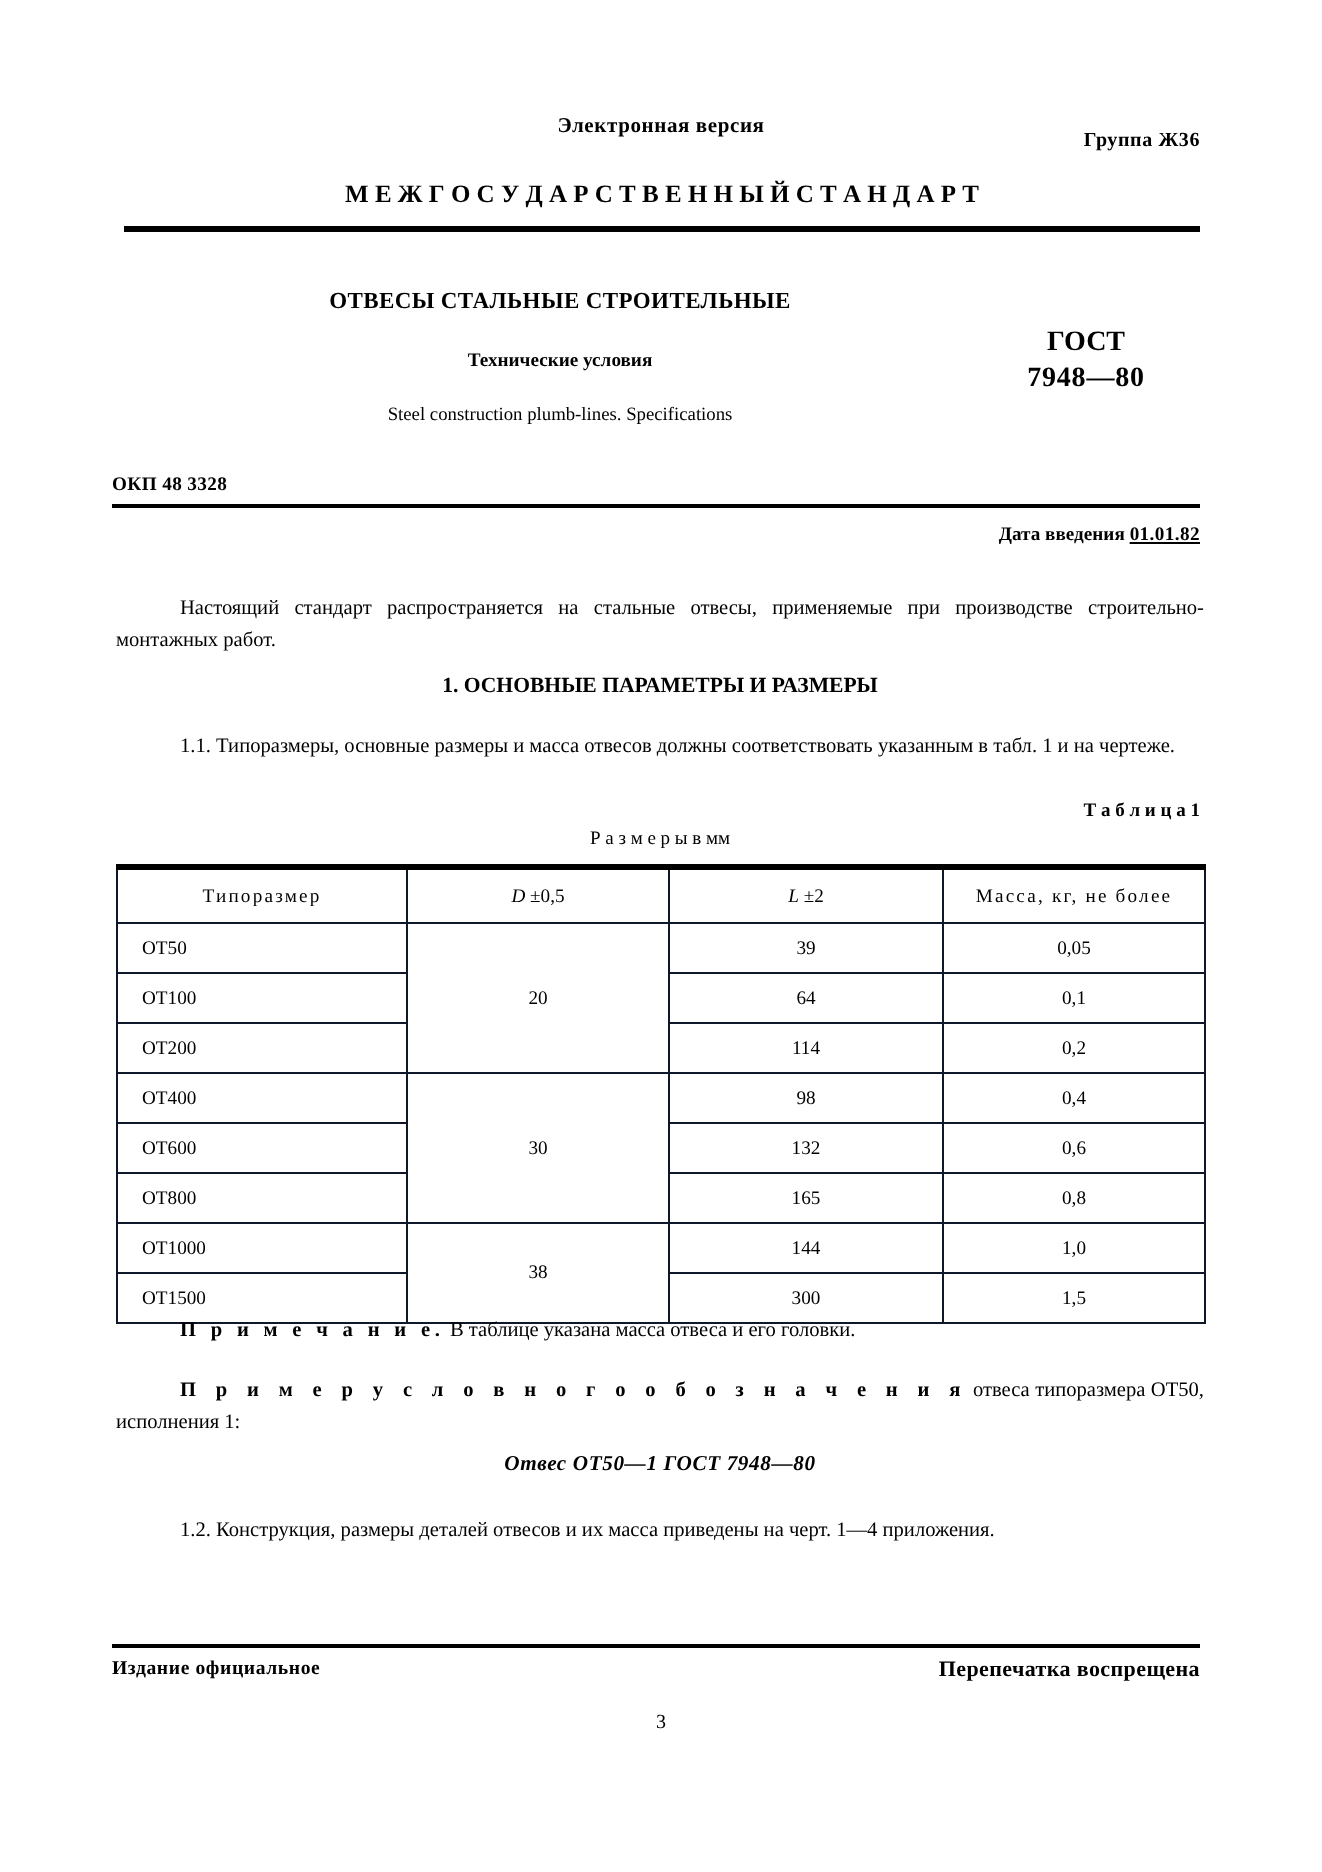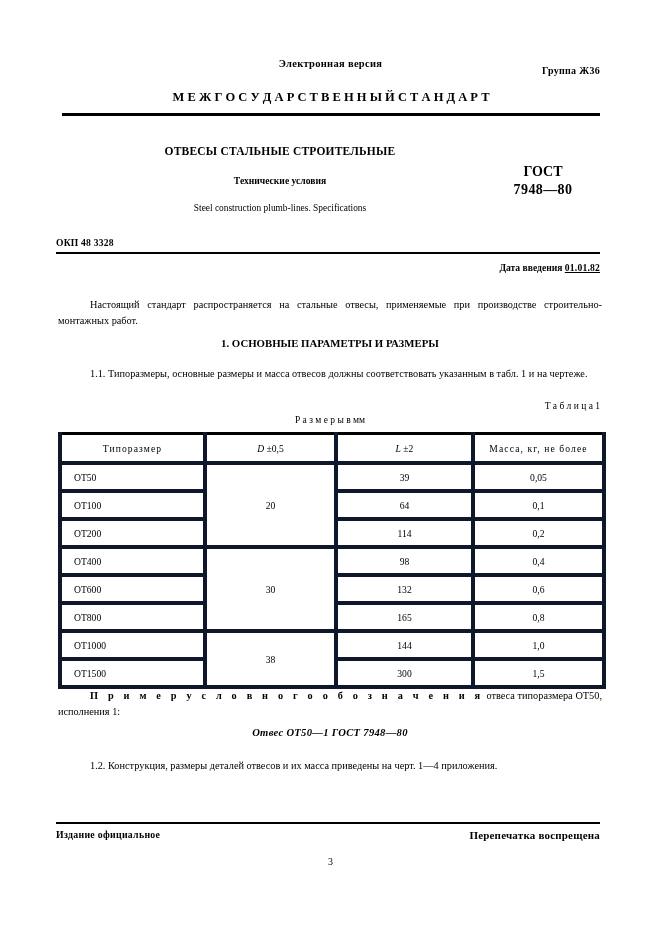--- a/index.html
+++ b/index.html
@@ -129,37 +129,38 @@
   #clause-1-1 {
     left: 58px; top: 366px; width: 544px;
     text-indent: 32px;
   }
 
   
   #table-number {
     left: 300px; top: 401px; width: 300px;
     text-align: right;
     font-size: 9.5px;
+    font-weight: bold;
   }
   #table-units {
     left: 58px; top: 415px; width: 544px;
     text-align: center;
     font-size: 9.5px;
   }
 
   
   #spec-table {
     left: 58px; top: 432px;
     width: 544px;
     border-collapse: collapse;
     table-layout: fixed;
     font-size: 9.6px;
   }
   #spec-table td, #spec-table th {
-    border: 4px solid #0f172a;
+    border: 1px solid #0f172a;
     padding: 0;
     height: 24px;
     vertical-align: middle;
     font-weight: normal;
   }
   #spec-table thead th {
     border-top: 3px solid #000;
     height: 26px;
     text-align: center;
   }
@@ -332,20 +333,23 @@
           <td class="cell-num">1,0</td>
         </tr>
         <tr>
           <td class="cell-type">ОТ1500</td>
           <td class="cell-num">300</td>
           <td class="cell-num">1,5</td>
         </tr>
       </tbody>
   </table>
 
+  <div class="abs" id="note-par">
+    <span id="note-label" class="bold">П р и м е ч а н и е.</span><span> В таблице указана масса отвеса и его головки.</span>
+  </div>
 
   <div class="abs" id="example-par">
     <span id="example-label" class="bold">П р и м е р   у с л о в н о г о   о б о з н а ч е н и я</span><span> отвеса типоразмера ОТ50, исполнения 1:</span>
   </div>
 
   <div class="abs" id="example-code">Отвес ОТ50—1 ГОСТ 7948—80</div>
 
   <div class="abs body-par" id="clause-1-2">1.2. Конструкция, размеры деталей отвесов и их масса приведены на черт. 1—4 приложения.</div>
 
   <div class="abs" id="rule-footer"></div>

